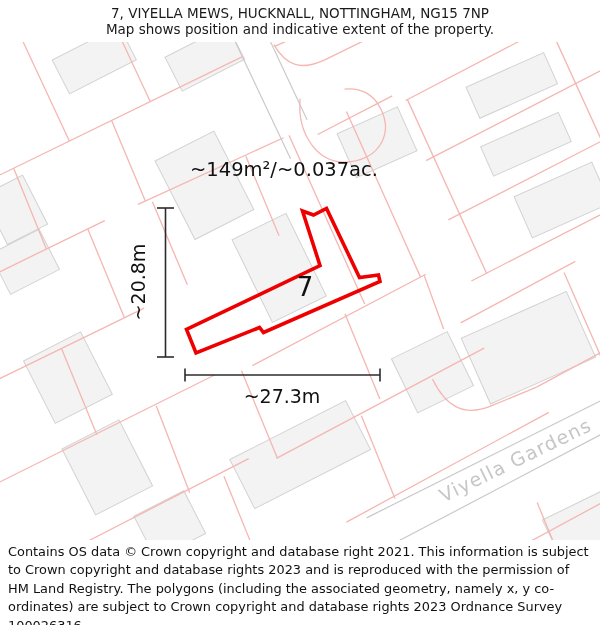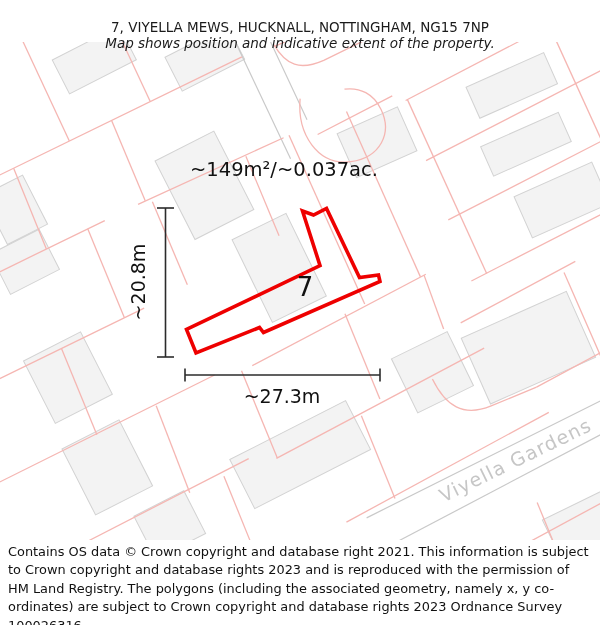--- a/index.html
+++ b/index.html
@@ -1,22 +1,22 @@
 <!DOCTYPE html>
 <html><head>
 <meta charset="utf-8">
 <style>
   html,body{margin:0;padding:0;background:#ffffff;}
   #screen{position:relative;width:600px;height:625px;background:#ffffff;overflow:hidden;
           font-family:"DejaVu Sans","Liberation Sans",sans-serif;}
   #map-svg{position:absolute;left:0;top:0;z-index:0;}
   .band{position:absolute;left:0;width:600px;background:#ffffff;z-index:2;}
   #header{top:0;height:42px;text-align:center;}
-  #header .t1{font-size:13.5px;color:#1a1a1a;padding-top:19px;line-height:16px;}
-  #header .t2{font-size:13.5px;color:#1a1a1a;line-height:16px;font-style:italic;}
+  #header .t1{font-size:13.5px;color:#1a1a1a;padding-top:5px;line-height:16px;}
+  #header .t2{font-size:13.5px;color:#1a1a1a;line-height:16px;}
   #footer{top:540px;height:85px;}
   #footer .ftxt{font-size:12.9px;color:#111111;line-height:18.4px;padding:3px 7px 0 8px;text-align:left;}
 </style>
 </head>
 <body>
 
 <div id="screen">
 
   <svg id="map-svg" width="600" height="625" viewBox="0 0 600 625">
       <g transform="rotate(-26 300 290)">

